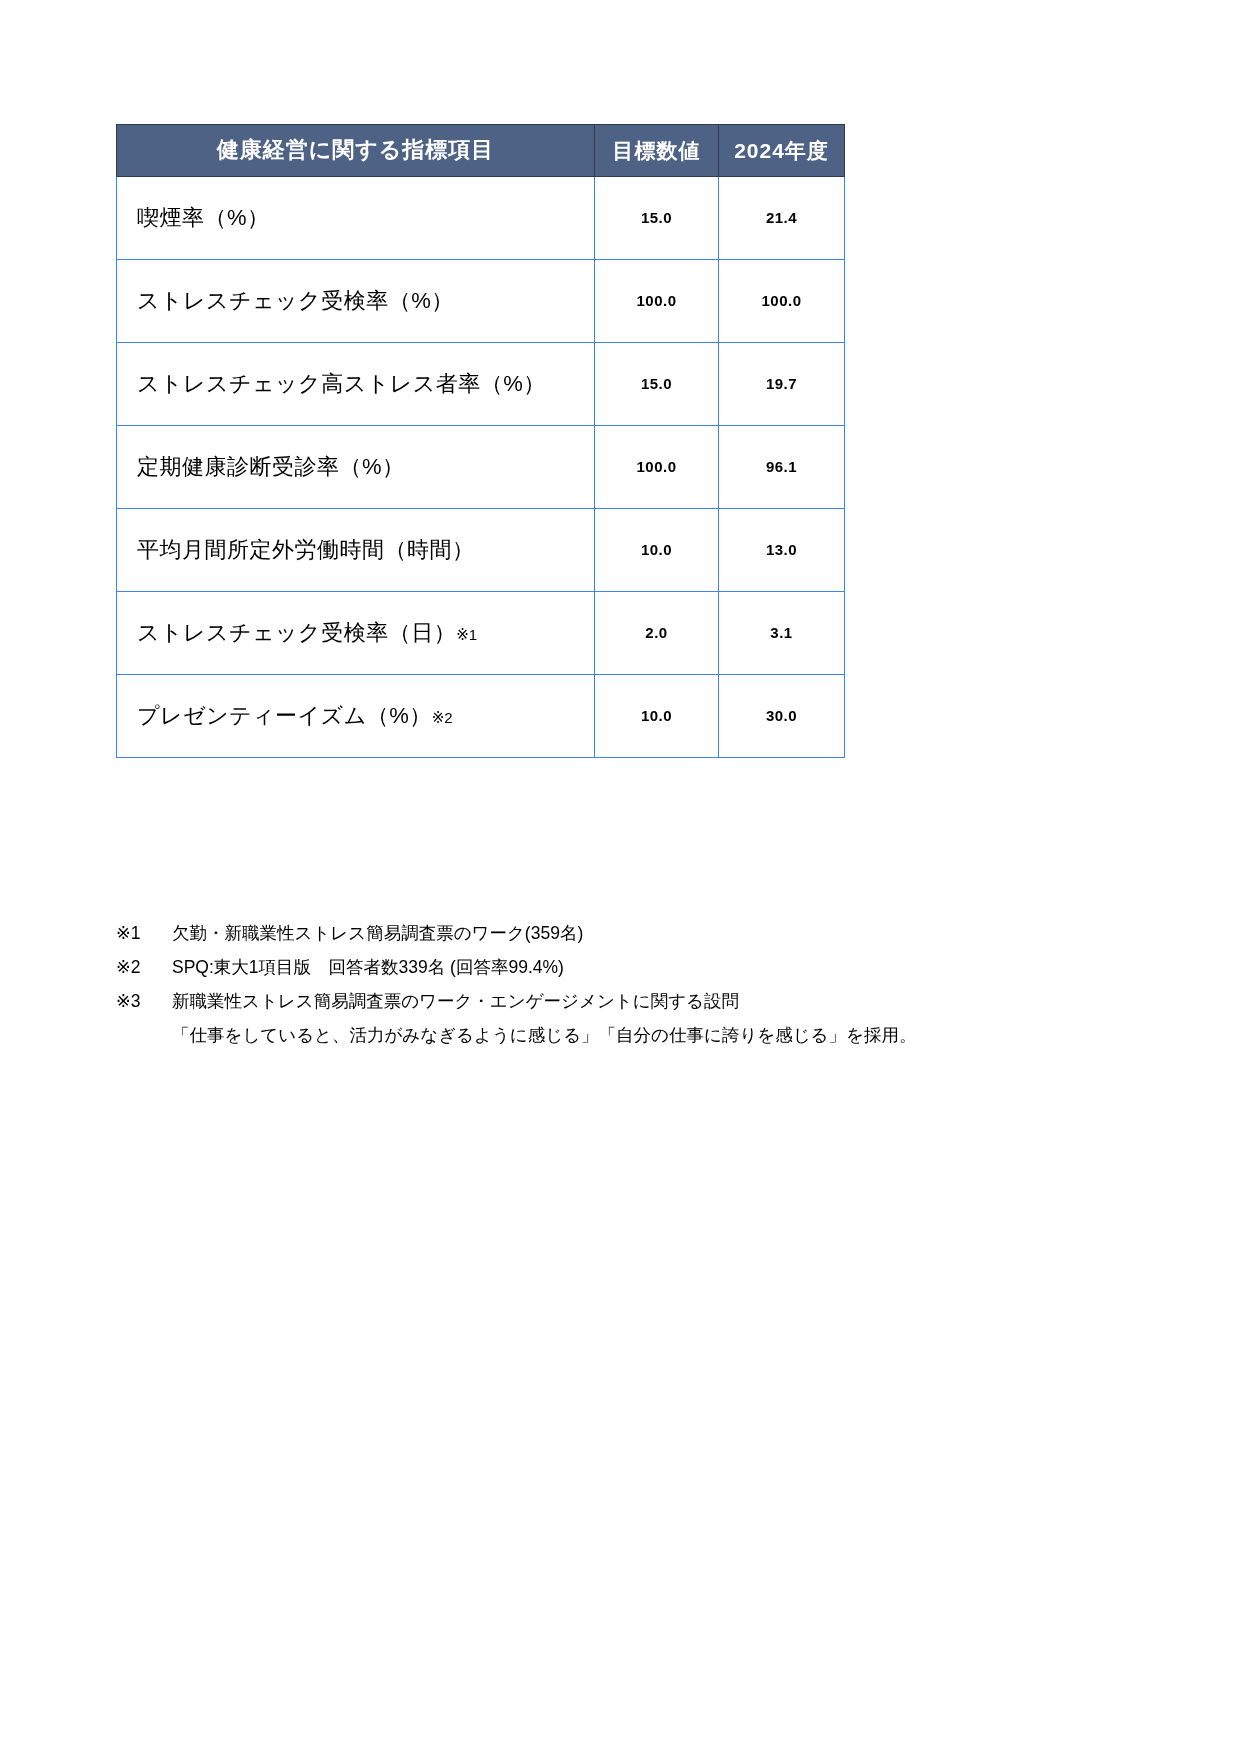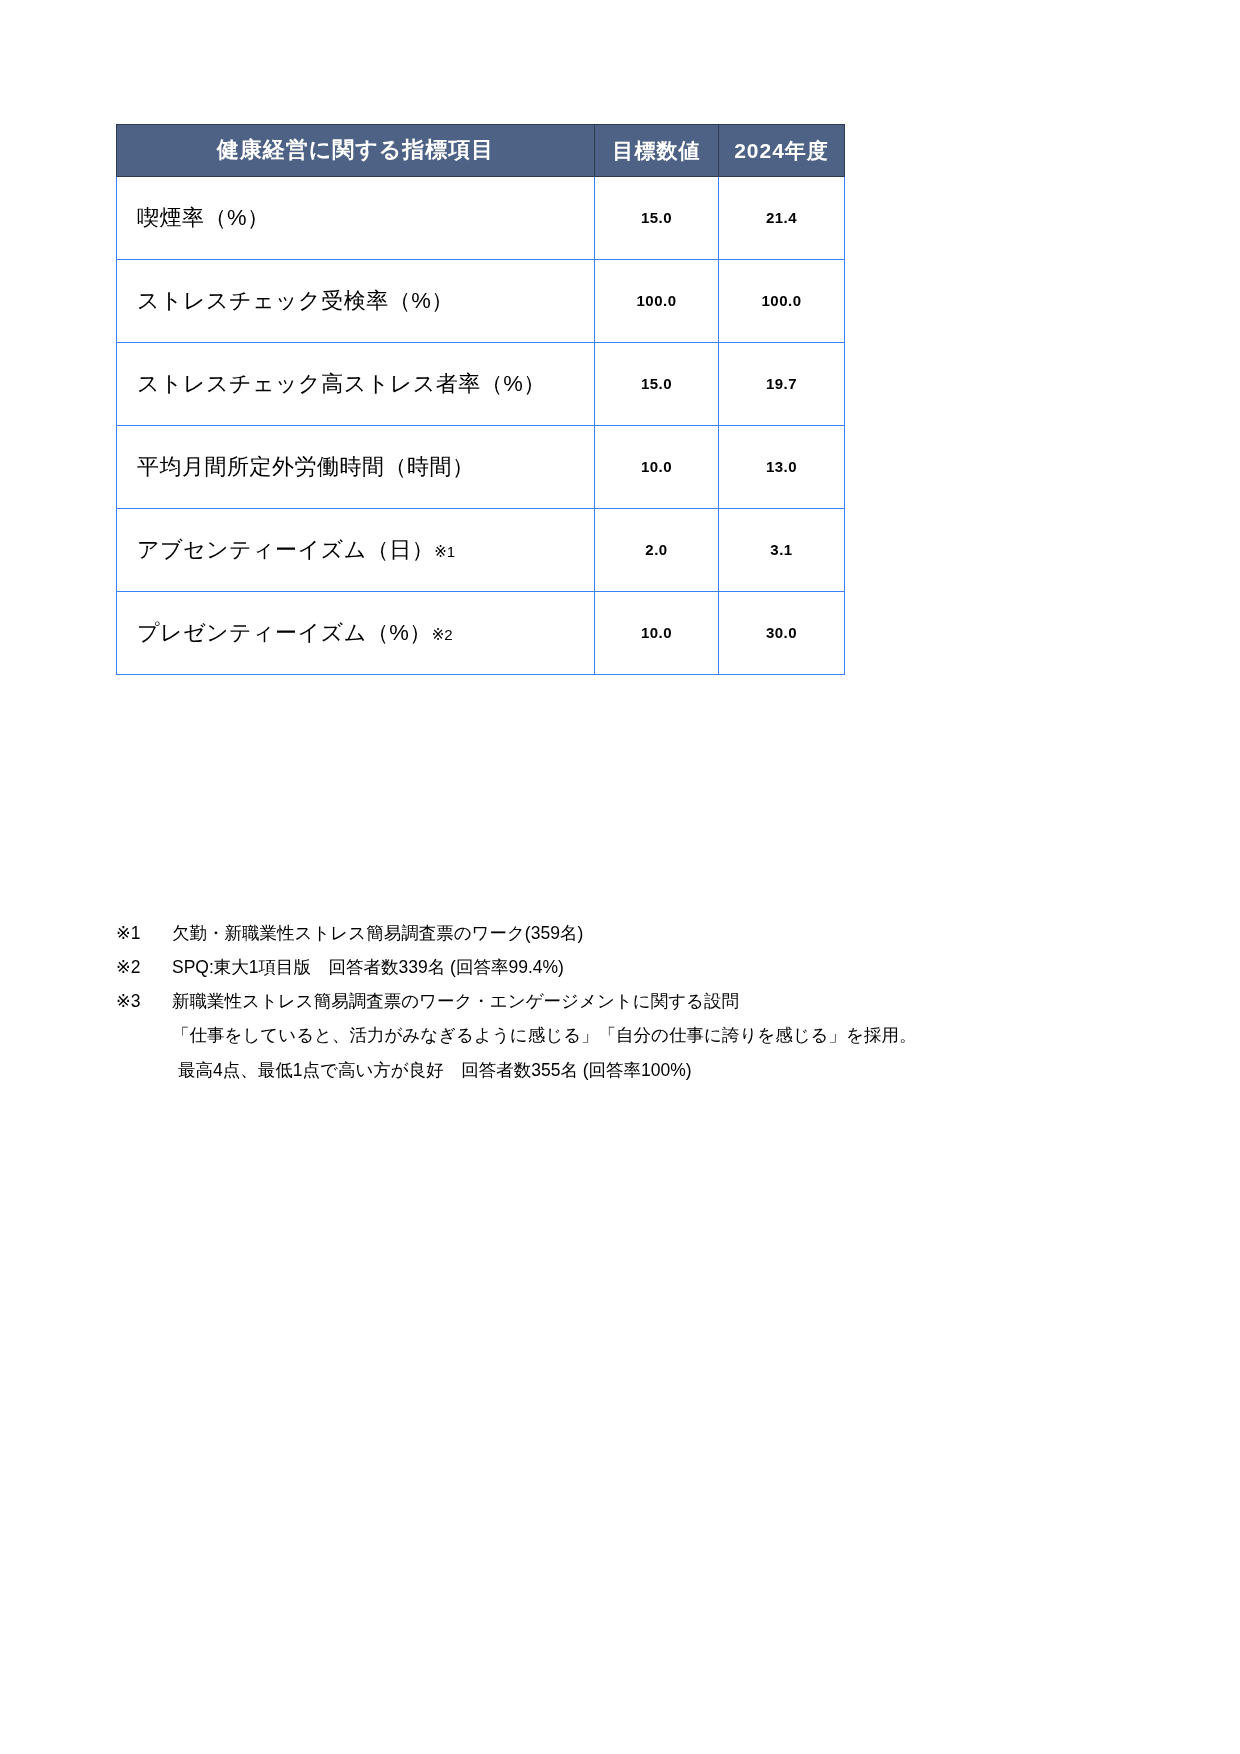--- a/index.html
+++ b/index.html
@@ -132,26 +132,31 @@
           <td class="item"><span>ストレスチェック受検率（%）</span><span class="sup"></span></td>
           <td class="num">100.0</td>
           <td class="num">100.0</td>
         </tr>
         <tr>
           <td class="item"><span>ストレスチェック高ストレス者率（%）</span><span class="sup"></span></td>
           <td class="num">15.0</td>
           <td class="num">19.7</td>
         </tr>
         <tr>
+          <td class="item"><span>定期健康診断受診率（%）</span><span class="sup"></span></td>
+          <td class="num">100.0</td>
+          <td class="num">96.1</td>
+        </tr>
+        <tr>
           <td class="item"><span>平均月間所定外労働時間（時間）</span><span class="sup"></span></td>
           <td class="num">10.0</td>
           <td class="num">13.0</td>
         </tr>
         <tr>
-          <td class="item"><span>アブセンティーイズム（日）</span><span class="sup">※1</span></td>
+          <td class="item"><span>ストレスチェック受検率（日）</span><span class="sup">※1</span></td>
           <td class="num">2.0</td>
           <td class="num">3.1</td>
         </tr>
         <tr>
           <td class="item"><span>プレゼンティーイズム（%）</span><span class="sup">※2</span></td>
           <td class="num">10.0</td>
           <td class="num">30.0</td>
         </tr>
       </tbody>
     </table>
@@ -164,16 +169,15 @@
     </div>
     <div class="note-row">
       <span class="note-mark">※2</span>
       <span class="note-text">SPQ:東大1項目版　回答者数339名 (回答率99.4%)</span>
     </div>
     <div class="note-row">
       <span class="note-mark">※3</span>
       <span class="note-text">新職業性ストレス簡易調査票のワーク・エンゲージメントに関する設問</span>
     </div>
     <div class="note-sub">「仕事をしていると、活力がみなぎるように感じる」「自分の仕事に誇りを感じる」を採用。</div>
-    <div class="note-sub indent2">最高4点、最低1点で高い方が良好　回答者数355名 (回答率100%)</div>
   </div>
 
 </div>
 
 </body></html>

